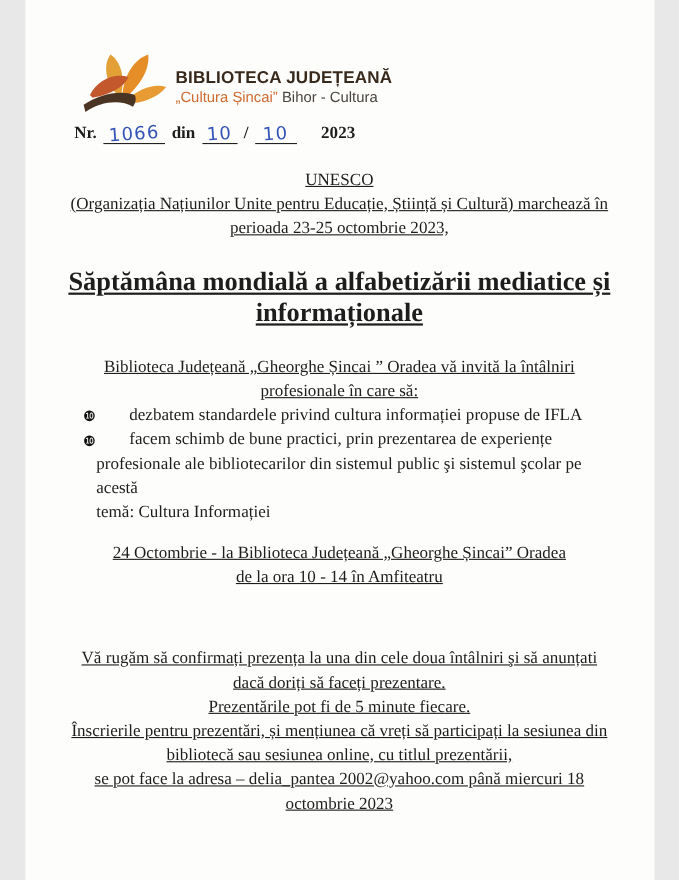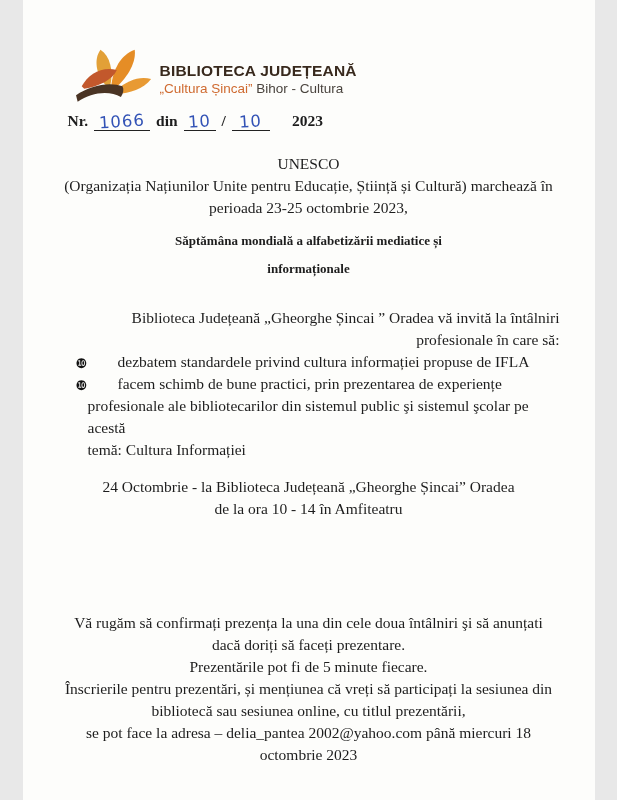--- a/index.html
+++ b/index.html
@@ -24,30 +24,30 @@
   .slot{display:inline-block;border-bottom:1.6px solid #222;text-align:center;height:18px;line-height:18px;}
   .w1{width:56px}.w2{width:32px}.w3{width:38px}
   .hand{
     font-family:"DejaVu Sans",sans-serif;font-weight:400;color:#3353b6;
     font-size:16.5px;letter-spacing:1px;display:inline-block;
     transform:rotate(-4deg);position:relative;top:1px;
   }
   .year{margin-left:16px;}
   
   main{font-size:15.5px;line-height:22px;}
-  .center{text-align:center;margin:0;}
+  .center{text-align:center;margin:0;text-decoration:underline;}
   .unesco-title{margin-top:22px;}
-  .heading{font-size:13px;line-height:28px;font-weight:bold;margin:8px 0 0;}
-  .invite{margin-top:24px;text-align:right;}
+  .heading{font-size:24px;line-height:28px;font-weight:bold;margin:24px 0 0;}
+  .invite{margin-top:24px;}
   .bullet-item{position:relative;padding-left:30px;text-indent:30px;margin:0;}
   .bullet-marker{position:absolute;left:18px;top:2px;font-size:13px;color:#111;text-indent:0;
     font-family:"DejaVu Sans",sans-serif;}
   .event1{margin-top:15px;}
   .event2{margin-top:28px;}
-  .closing{margin-top:92px;}
+  .closing{margin-top:52px;}
 </style>
 </head>
 <body>
 
 <div class="page">
 
   <header>
     <div class="logo-row">
       <svg class="logo-graphic" width="84" height="62" viewBox="0 0 100 76" aria-hidden="true">
 

